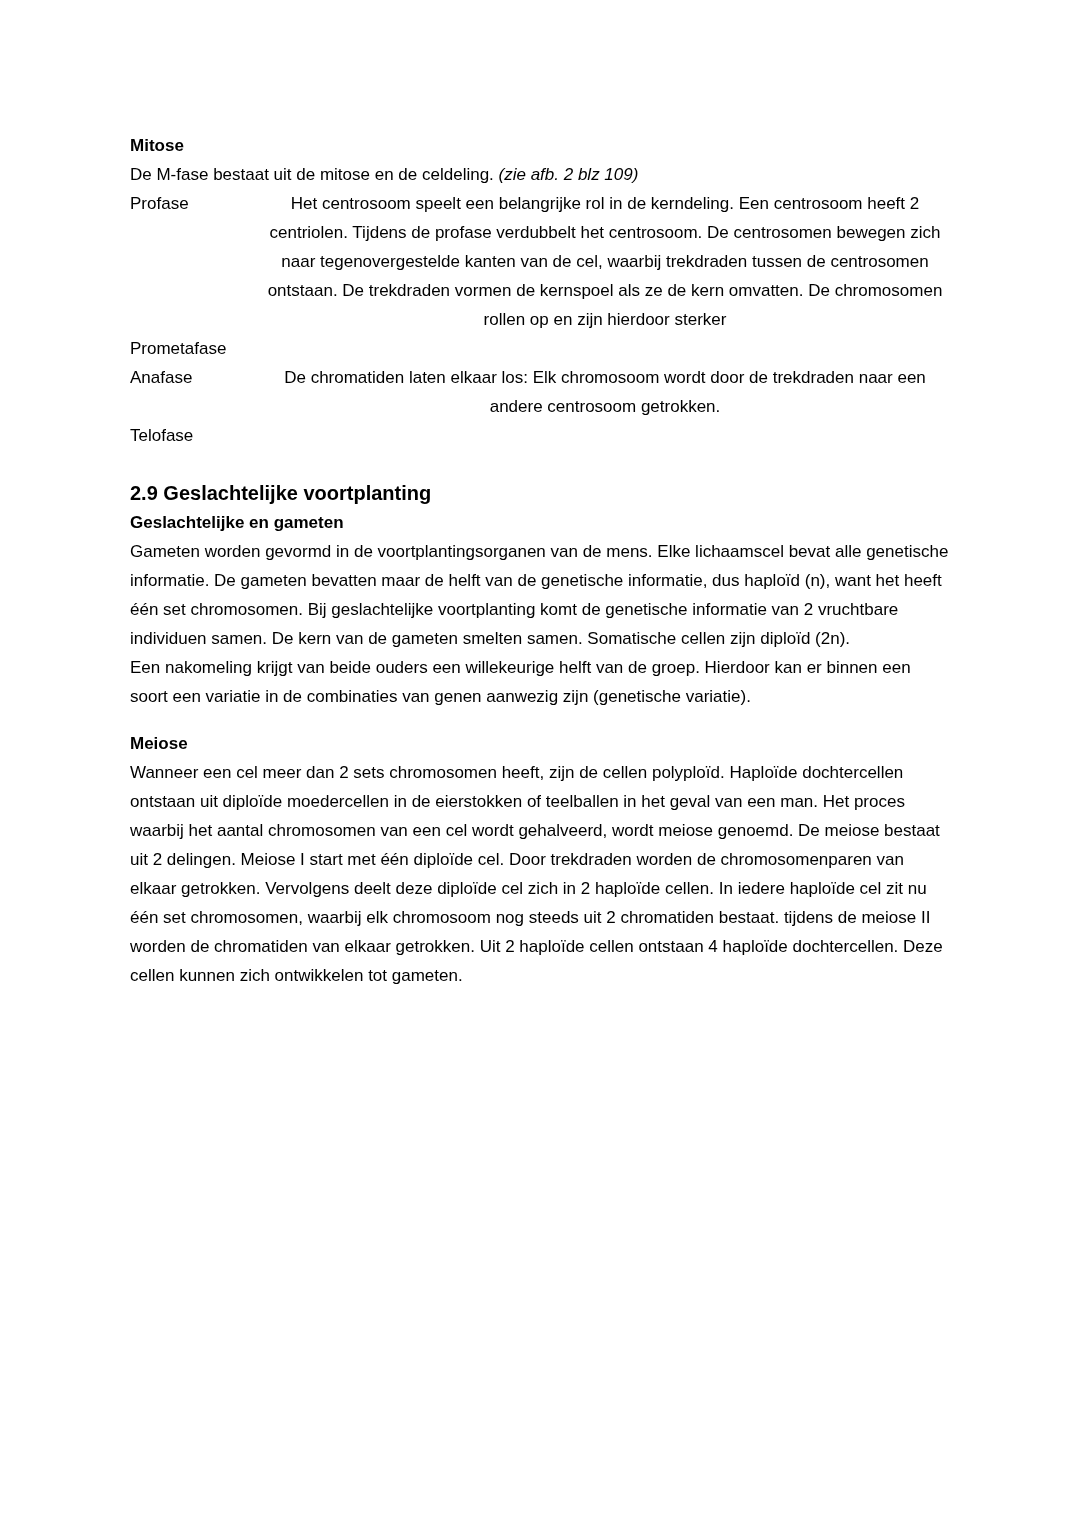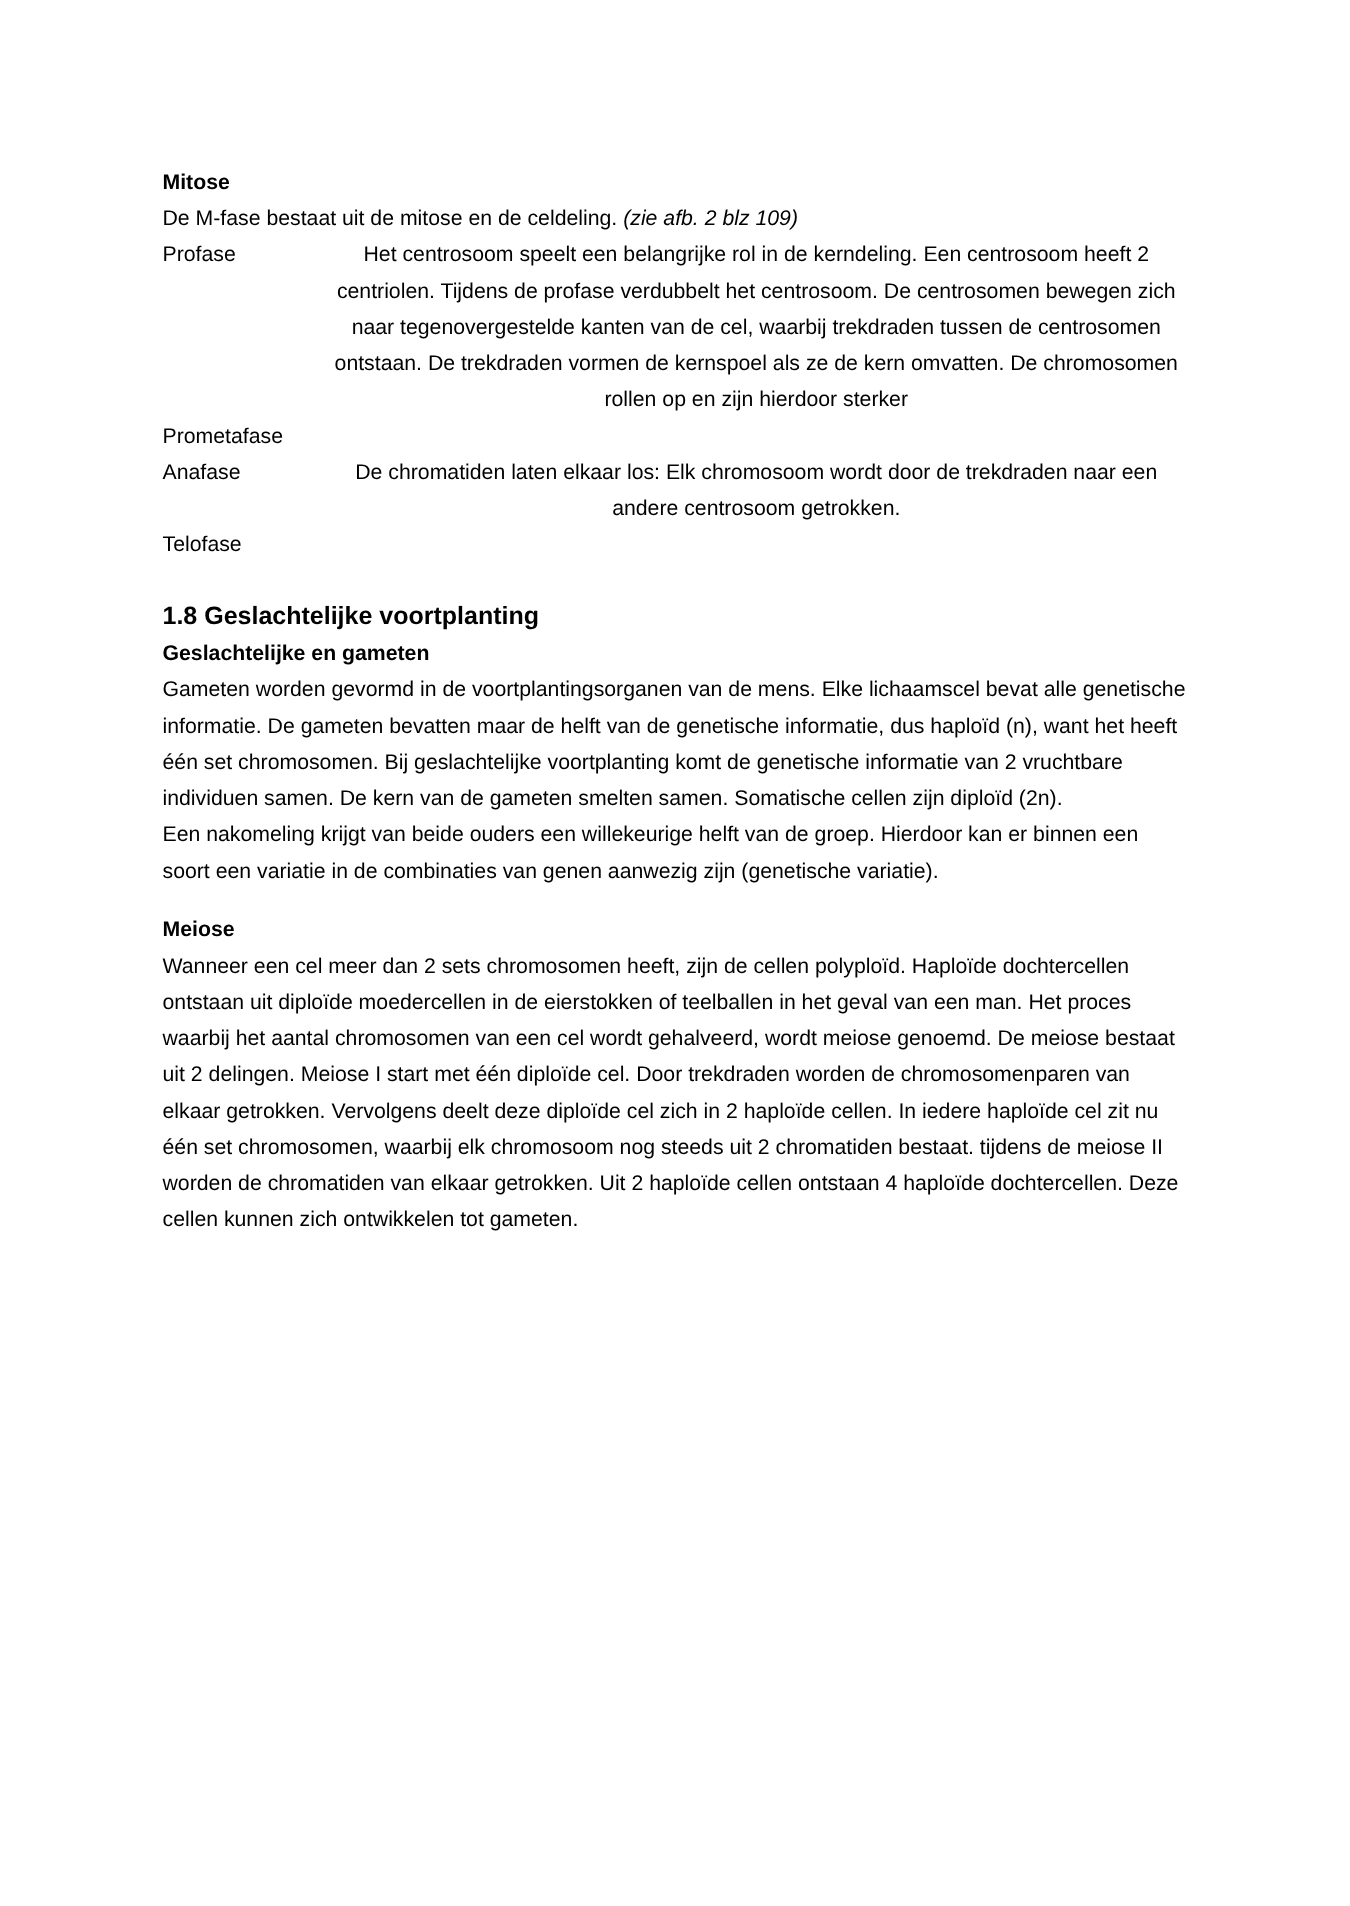--- a/index.html
+++ b/index.html
@@ -82,21 +82,21 @@
       <div class="phase-term">Anafase</div>
       <div class="phase-desc">De chromatiden laten elkaar los: Elk chromosoom wordt door de trekdraden naar een andere centrosoom getrokken.</div>
     </div>
 
     <div class="phase-row">
       <div class="phase-term">Telofase</div>
     </div>
 
   </div>
 
-  <div class="section-heading">1.8 Geslachtelijke voortplanting</div>
+  <div class="section-heading">2.9 Geslachtelijke voortplanting</div>
 
   <div class="bold-heading">Geslachtelijke en gameten</div>
 
   <p>Gameten worden gevormd in de voortplantingsorganen van de mens. Elke lichaamscel bevat alle genetische informatie. De gameten bevatten maar de helft van de genetische informatie, dus haploïd (n), want het heeft één set chromosomen. Bij geslachtelijke voortplanting komt de genetische informatie van 2 vruchtbare individuen samen. De kern van de gameten smelten samen. Somatische cellen zijn diploïd (2n).</p>
 
   <p>Een nakomeling krijgt van beide ouders een willekeurige helft van de groep. Hierdoor kan er binnen een soort een variatie in de combinaties van genen aanwezig zijn (genetische variatie).</p>
 
   <div class="bold-heading spacer-heading">Meiose</div>
 
   <p>Wanneer een cel meer dan 2 sets chromosomen heeft, zijn de cellen polyploïd. Haploïde dochtercellen ontstaan uit diploïde moedercellen in de eierstokken of teelballen in het geval van een man. Het proces waarbij het aantal chromosomen van een cel wordt gehalveerd, wordt meiose genoemd. De meiose bestaat uit 2 delingen. Meiose I start met één diploïde cel. Door trekdraden worden de chromosomenparen van elkaar getrokken. Vervolgens deelt deze diploïde cel zich in 2 haploïde cellen. In iedere haploïde cel zit nu één set chromosomen, waarbij elk chromosoom nog steeds uit 2 chromatiden bestaat. tijdens de meiose II worden de chromatiden van elkaar getrokken. Uit 2 haploïde cellen ontstaan 4 haploïde dochtercellen. Deze cellen kunnen zich ontwikkelen tot gameten.</p>

